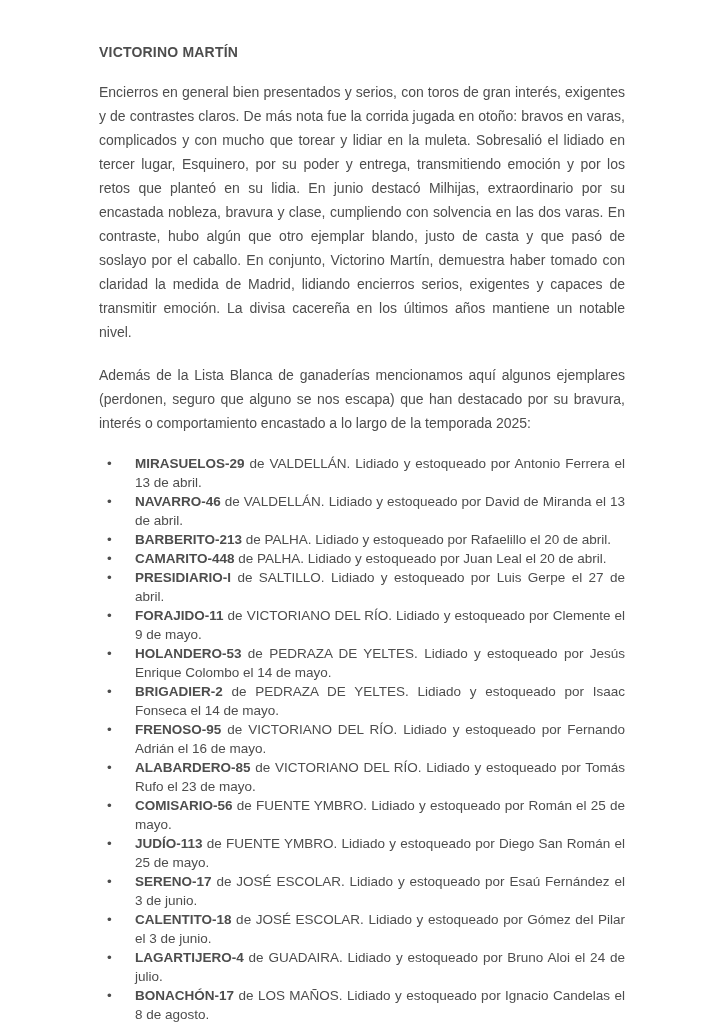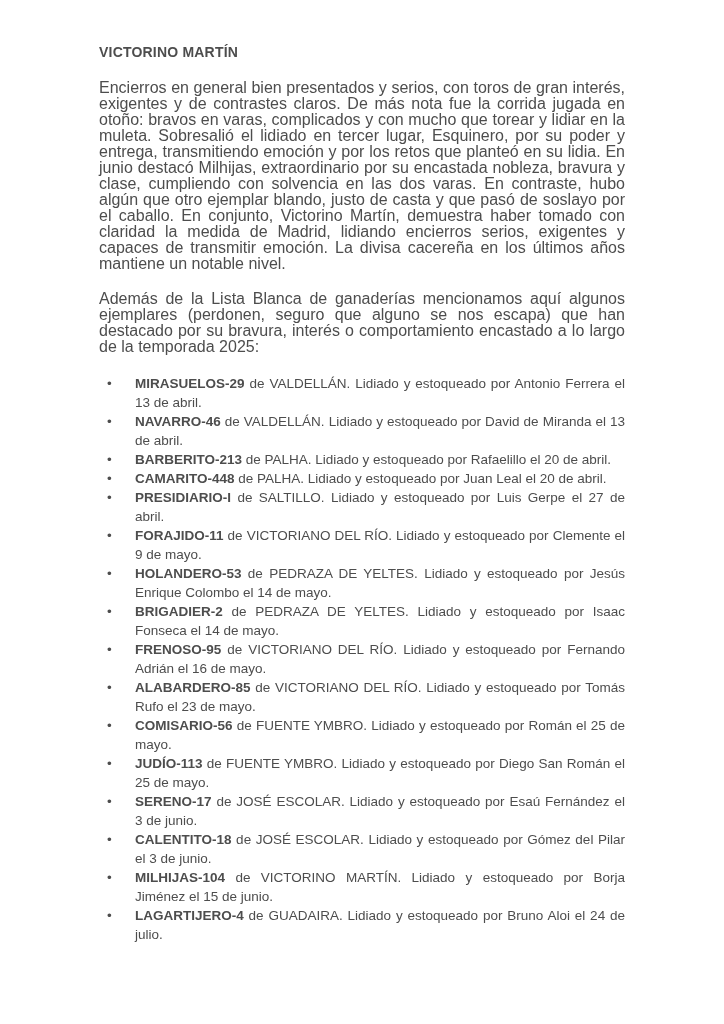--- a/index.html
+++ b/index.html
@@ -21,22 +21,22 @@
     padding: 44px 99px 40px 99px;
     background: #ffffff;
   }
   .doc-title {
     font-size: 14px;
     font-weight: bold;
     margin: 0 0 20px 0;
     letter-spacing: 0.2px;
   }
   .para {
-    font-size: 16px;
-    line-height: 16px;
+    font-size: 14px;
+    line-height: 24px;
     text-align: justify;
     margin: 0 0 19px 0;
   }
   .italic {
   }
   .bull-list {
     list-style: none;
     margin: 0;
     padding: 0 0 0 8px;
   }
@@ -75,16 +75,16 @@
       <li><span class="bull-name">PRESIDIARIO-I</span><span> de SALTILLO. Lidiado y estoqueado por Luis Gerpe el 27 de abril.</span></li>
       <li><span class="bull-name">FORAJIDO-11</span><span> de VICTORIANO DEL RÍO. Lidiado y estoqueado por Clemente el 9 de mayo.</span></li>
       <li><span class="bull-name">HOLANDERO-53</span><span> de PEDRAZA DE YELTES. Lidiado y estoqueado por Jesús Enrique Colombo el 14 de mayo.</span></li>
       <li><span class="bull-name">BRIGADIER-2</span><span> de PEDRAZA DE YELTES. Lidiado y estoqueado por Isaac Fonseca el 14 de mayo.</span></li>
       <li><span class="bull-name">FRENOSO-95</span><span> de VICTORIANO DEL RÍO. Lidiado y estoqueado por Fernando Adrián el 16 de mayo.</span></li>
       <li><span class="bull-name">ALABARDERO-85</span><span> de VICTORIANO DEL RÍO. Lidiado y estoqueado por Tomás Rufo el 23 de mayo.</span></li>
       <li><span class="bull-name">COMISARIO-56</span><span> de FUENTE YMBRO. Lidiado y estoqueado por Román el 25 de mayo.</span></li>
       <li><span class="bull-name">JUDÍO-113</span><span> de FUENTE YMBRO. Lidiado y estoqueado por Diego San Román el 25 de mayo.</span></li>
       <li><span class="bull-name">SERENO-17</span><span> de JOSÉ ESCOLAR. Lidiado y estoqueado por Esaú Fernández el 3 de junio.</span></li>
       <li><span class="bull-name">CALENTITO-18</span><span> de JOSÉ ESCOLAR. Lidiado y estoqueado por Gómez del Pilar el 3 de junio.</span></li>
-      <li><span class="bull-name">MILHIJAS-104</span><span> de VICTORINO MARTÍN. Lidiado y estoqueado por Borja Jiménez el 15 de junio.</span></li>
       <li><span class="bull-name">LAGARTIJERO-4</span><span> de GUADAIRA. Lidiado y estoqueado por Bruno Aloi el 24 de julio.</span></li>
+      <li><span class="bull-name">BONACHÓN-17</span><span> de LOS MAÑOS. Lidiado y estoqueado por Ignacio Candelas el 8 de agosto.</span></li>
     </ul>
 </div>
 
 </body></html>

